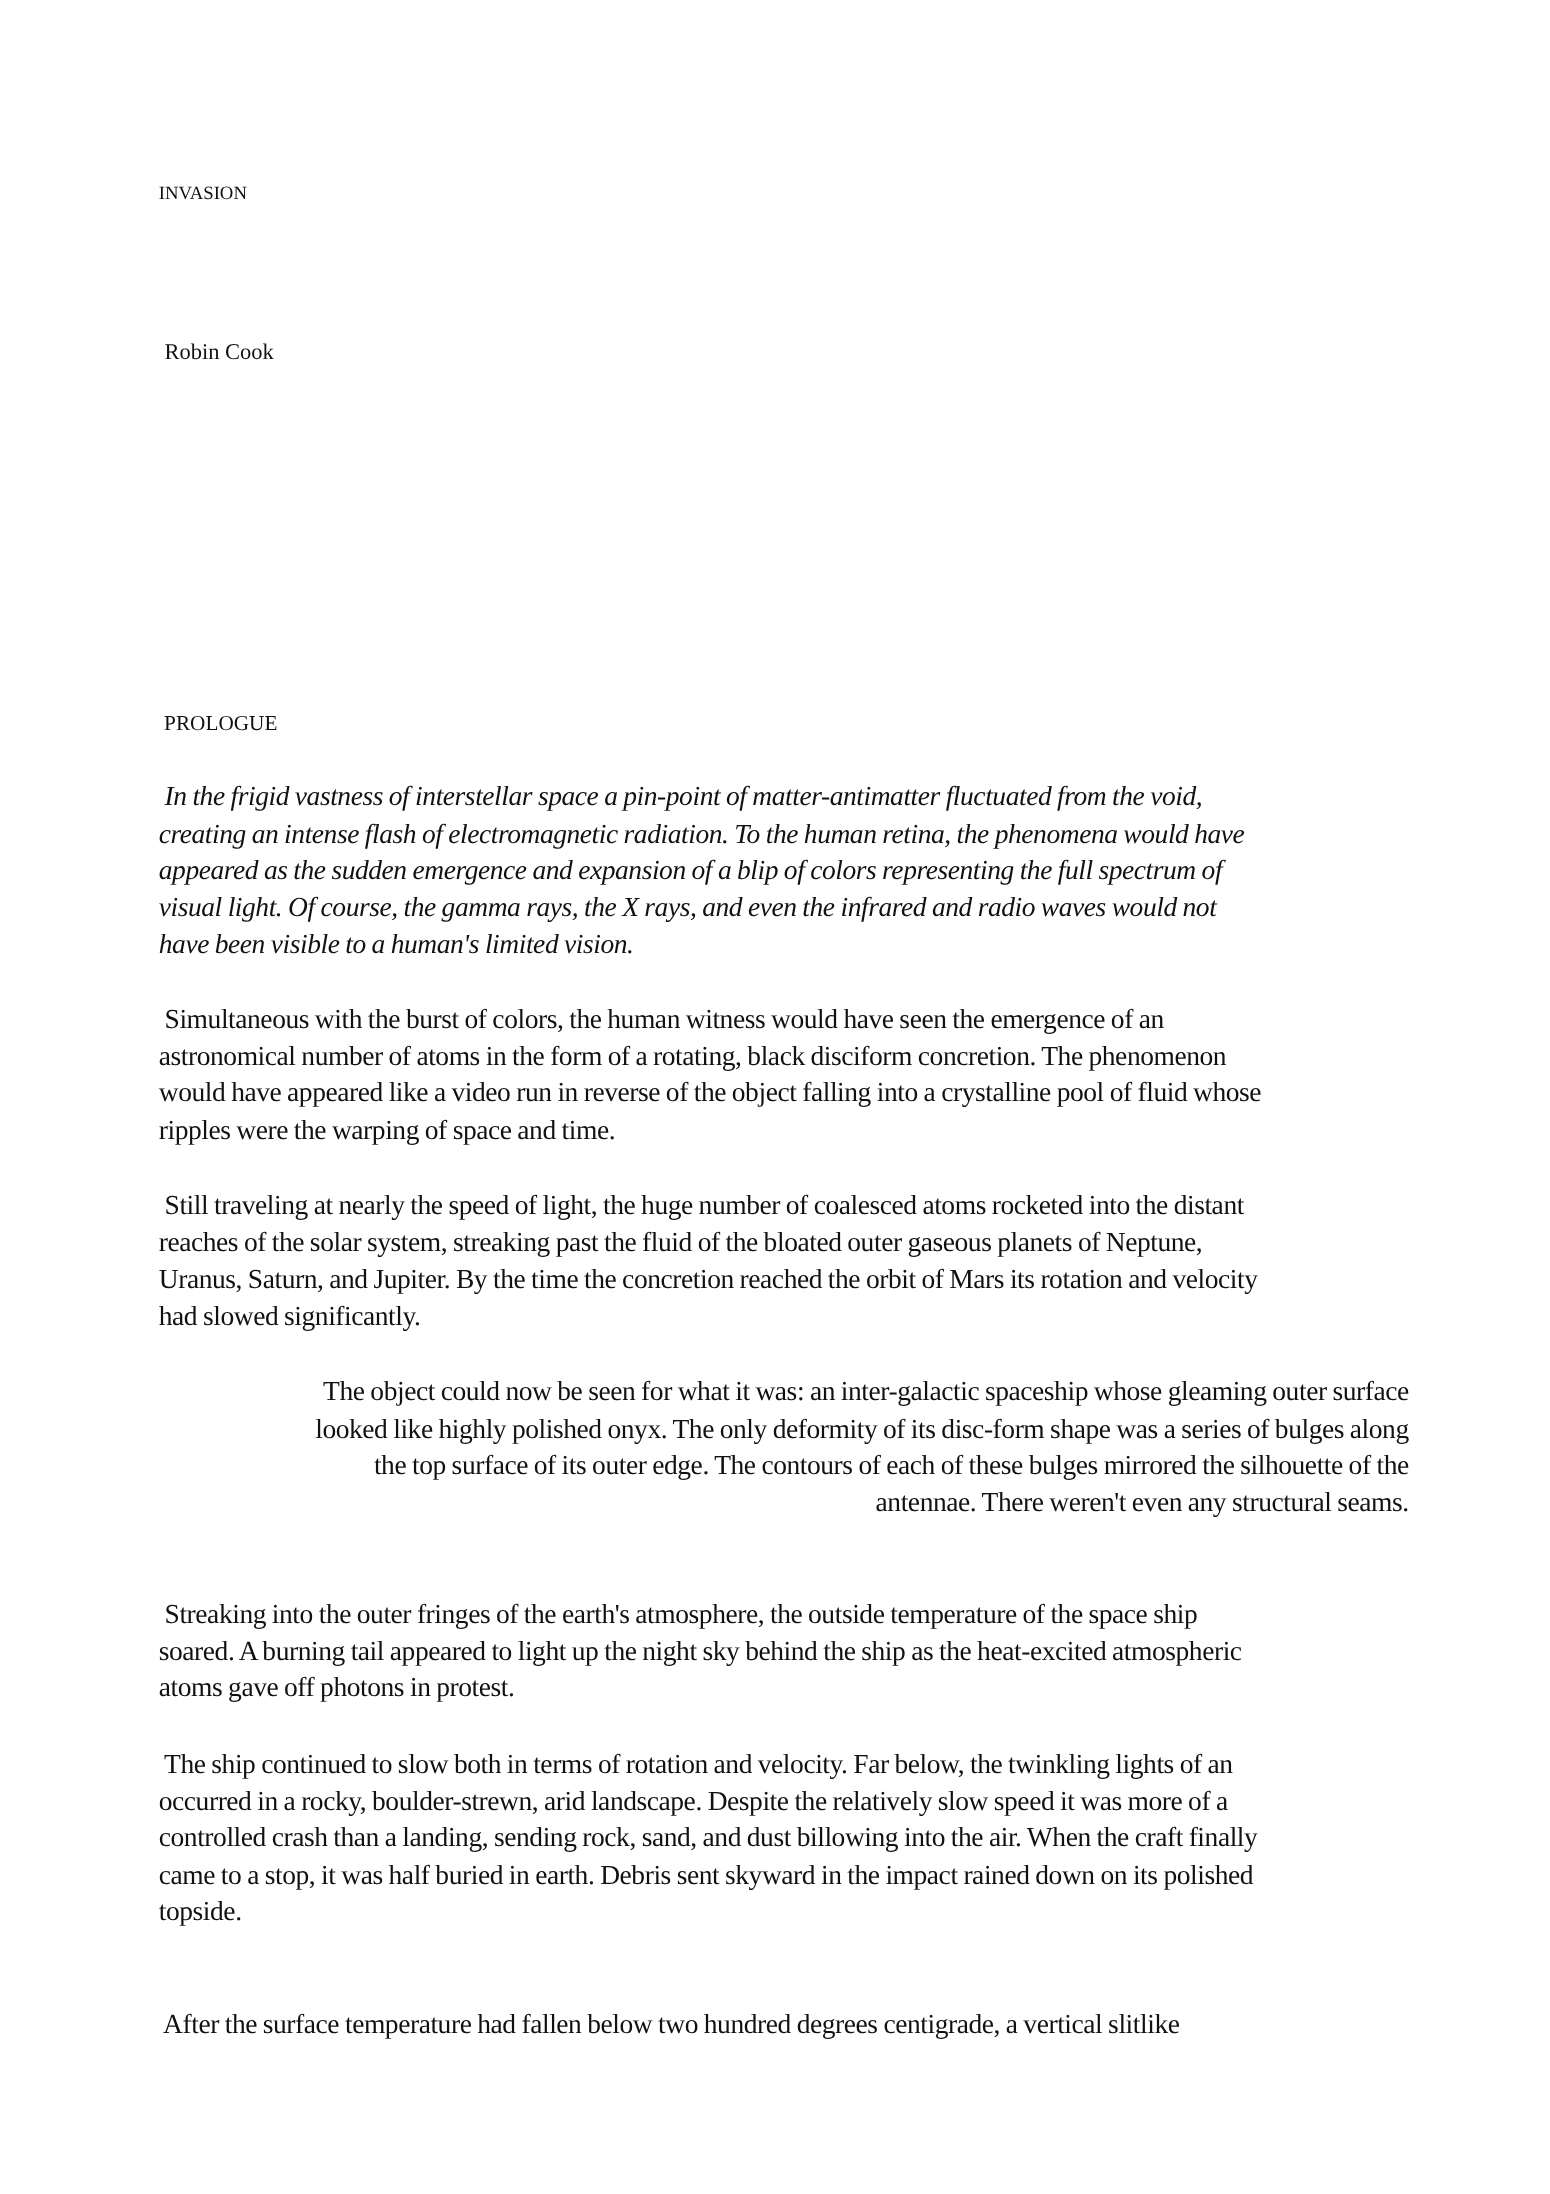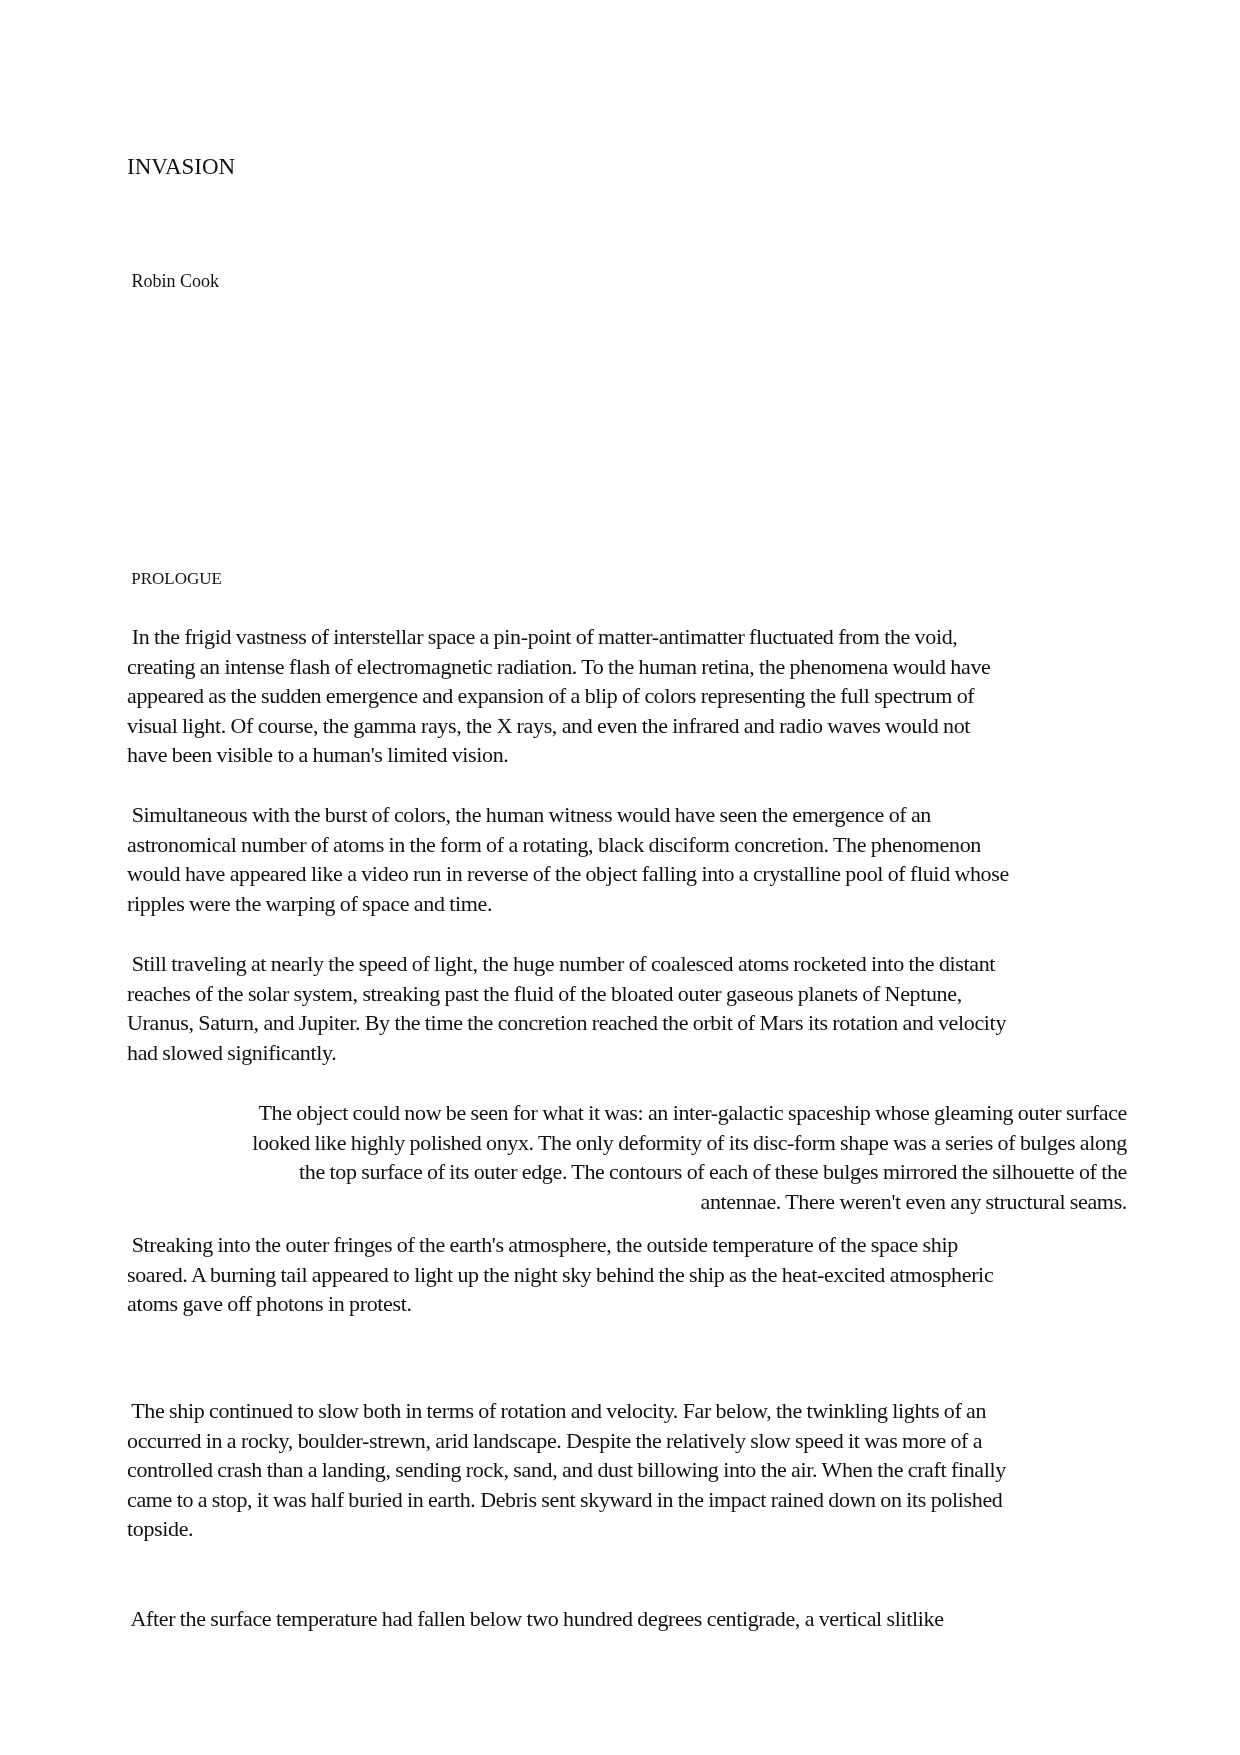--- a/index.html
+++ b/index.html
@@ -19,22 +19,22 @@
       position: absolute;
       left: 0;
       top: 0;
       width: 1240px;
       height: 1755px;
       background: #ffffff;
     }
     .title {
       position: absolute;
       left: 127px;
-      top: 152px;
-      font-size: 23px;
+      top: 140px;
+      font-size: 15px;
       line-height: 30px;
       margin: 0;
       font-weight: normal;
     }
     .author {
       position: absolute;
       left: 127px;
       top: 266px;
       font-size: 18px;
       line-height: 30px;
@@ -71,21 +71,21 @@
 <body>
 
 <div class="page">
 
   <h1 class="title">INVASION</h1>
 
   <p class="author"> Robin Cook</p>
 
   <h2 class="chapter"> PROLOGUE</h2>
 
-  <p class="para" style="top:622px;">
+  <p class="para" style="top:622px;font-style:italic;">
     <span class="line"> In the frigid vastness of interstellar space a pin-point of matter-antimatter fluctuated from the void,</span>
     <span class="line">creating an intense flash of electromagnetic radiation. To the human retina, the phenomena would have</span>
     <span class="line">appeared as the sudden emergence and expansion of a blip of colors representing the full spectrum of</span>
     <span class="line">visual light. Of course, the gamma rays, the X rays, and even the infrared and radio waves would not</span>
     <span class="line">have been visible to a human's limited vision.</span>
   </p>
 
   <p class="para" style="top:800px;">
     <span class="line"> Simultaneous with the burst of colors, the human witness would have seen the emergence of an</span>
     <span class="line">astronomical number of atoms in the form of a rotating, black disciform concretion. The phenomenon</span>
@@ -100,21 +100,21 @@
     <span class="line">had slowed significantly.</span>
   </p>
 
   <p class="para" style="top:1098px;text-align:right;">
     <span class="line"> The object could now be seen for what it was: an inter-galactic spaceship whose gleaming outer surface</span>
     <span class="line">looked like highly polished onyx. The only deformity of its disc-form shape was a series of bulges along</span>
     <span class="line">the top surface of its outer edge. The contours of each of these bulges mirrored the silhouette of the</span>
     <span class="line">antennae. There weren't even any structural seams.</span>
   </p>
 
-  <p class="para" style="top:1230px;">
+  <p class="para" style="top:1276px;">
     <span class="line"> Streaking into the outer fringes of the earth's atmosphere, the outside temperature of the space ship</span>
     <span class="line">soared. A burning tail appeared to light up the night sky behind the ship as the heat-excited atmospheric</span>
     <span class="line">atoms gave off photons in protest.</span>
   </p>
 
   <p class="para" style="top:1396px;">
     <span class="line"> The ship continued to slow both in terms of rotation and velocity. Far below, the twinkling lights of an</span>
     <span class="line">occurred in a rocky, boulder-strewn, arid landscape. Despite the relatively slow speed it was more of a</span>
     <span class="line">controlled crash than a landing, sending rock, sand, and dust billowing into the air. When the craft finally</span>
     <span class="line">came to a stop, it was half buried in earth. Debris sent skyward in the impact rained down on its polished</span>

